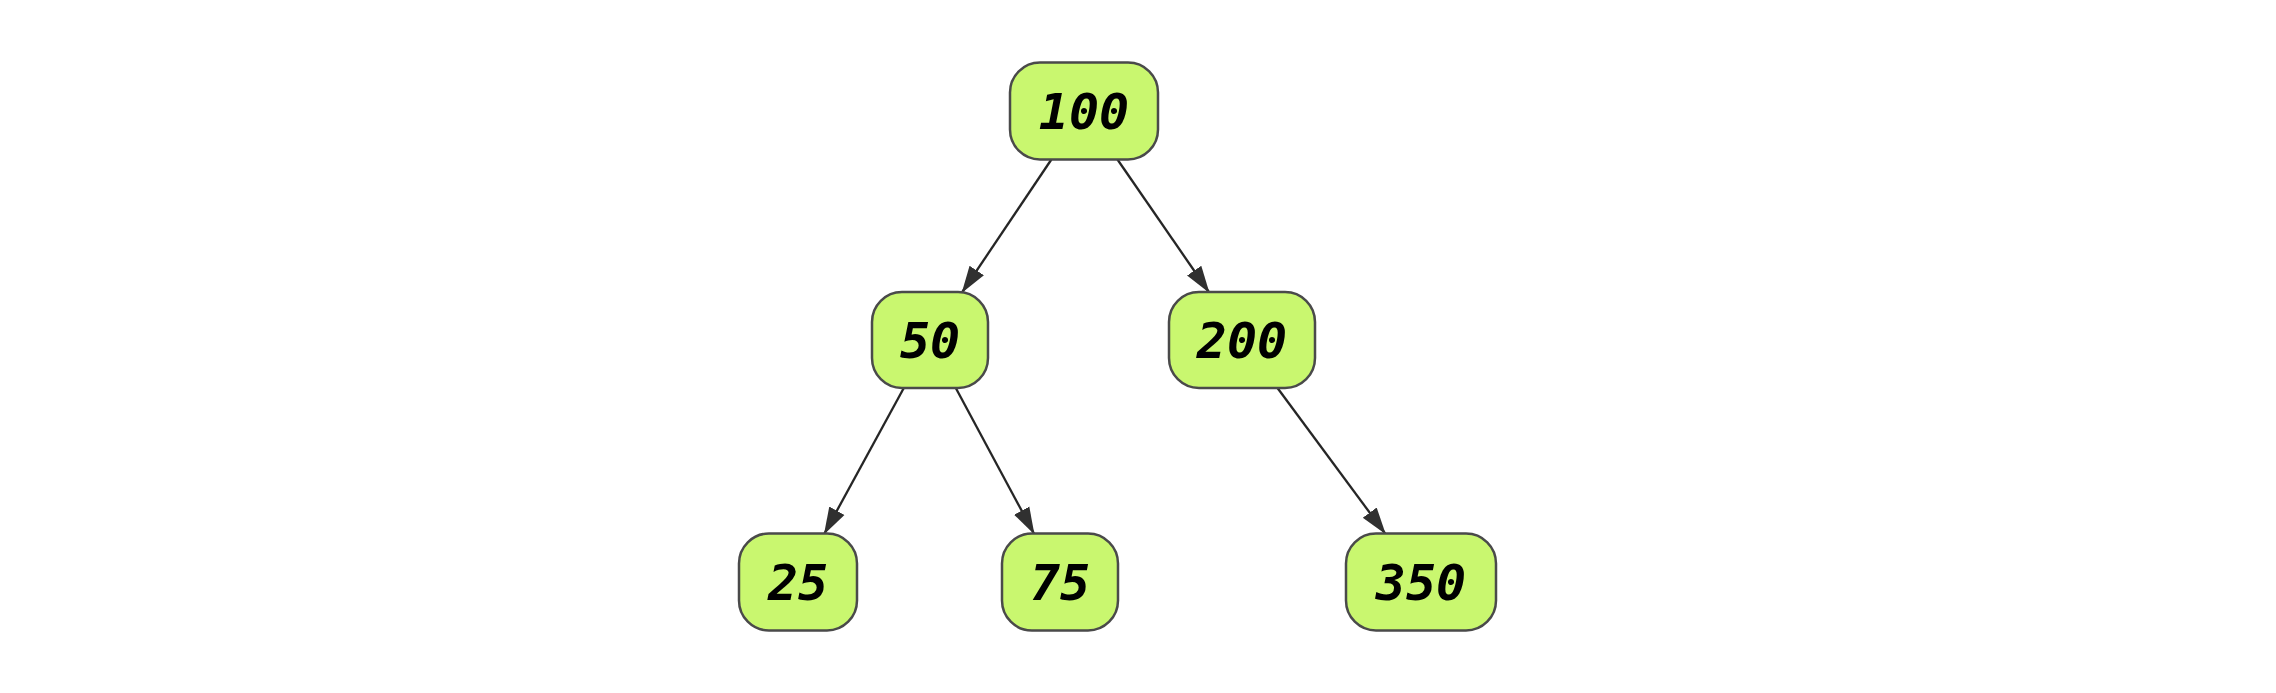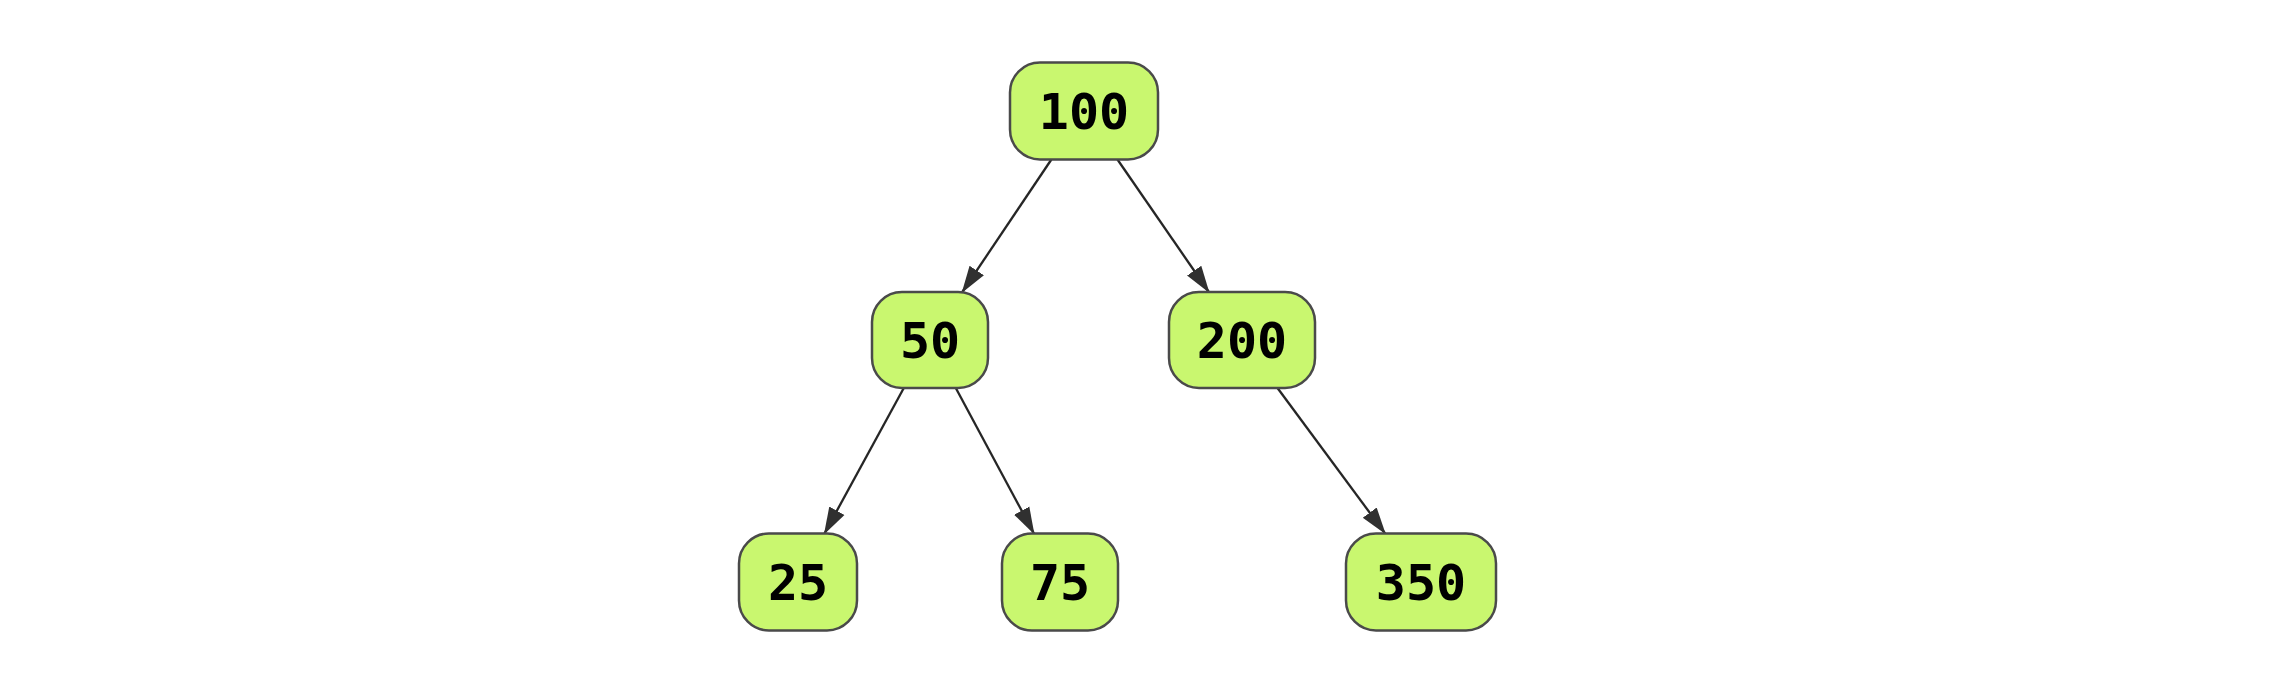--- a/index.html
+++ b/index.html
@@ -9,20 +9,21 @@
     width: 2276px;
     height: 693px;
     overflow: hidden;
     font-family: "DejaVu Sans Mono", monospace;
   }
   .diagram-stage {
     position: relative;
     width: 2276px;
     height: 693px;
     background: #ffffff;
+    font-style: italic;
   }
   svg { display: block; }
   .tree-node-rect {
     stroke-linejoin: round;
   }
   .tree-node-label {
     font-family: "DejaVu Sans Mono", "Liberation Mono", monospace;
     font-weight: bold;
     font-size: 50px;
     text-anchor: middle;

